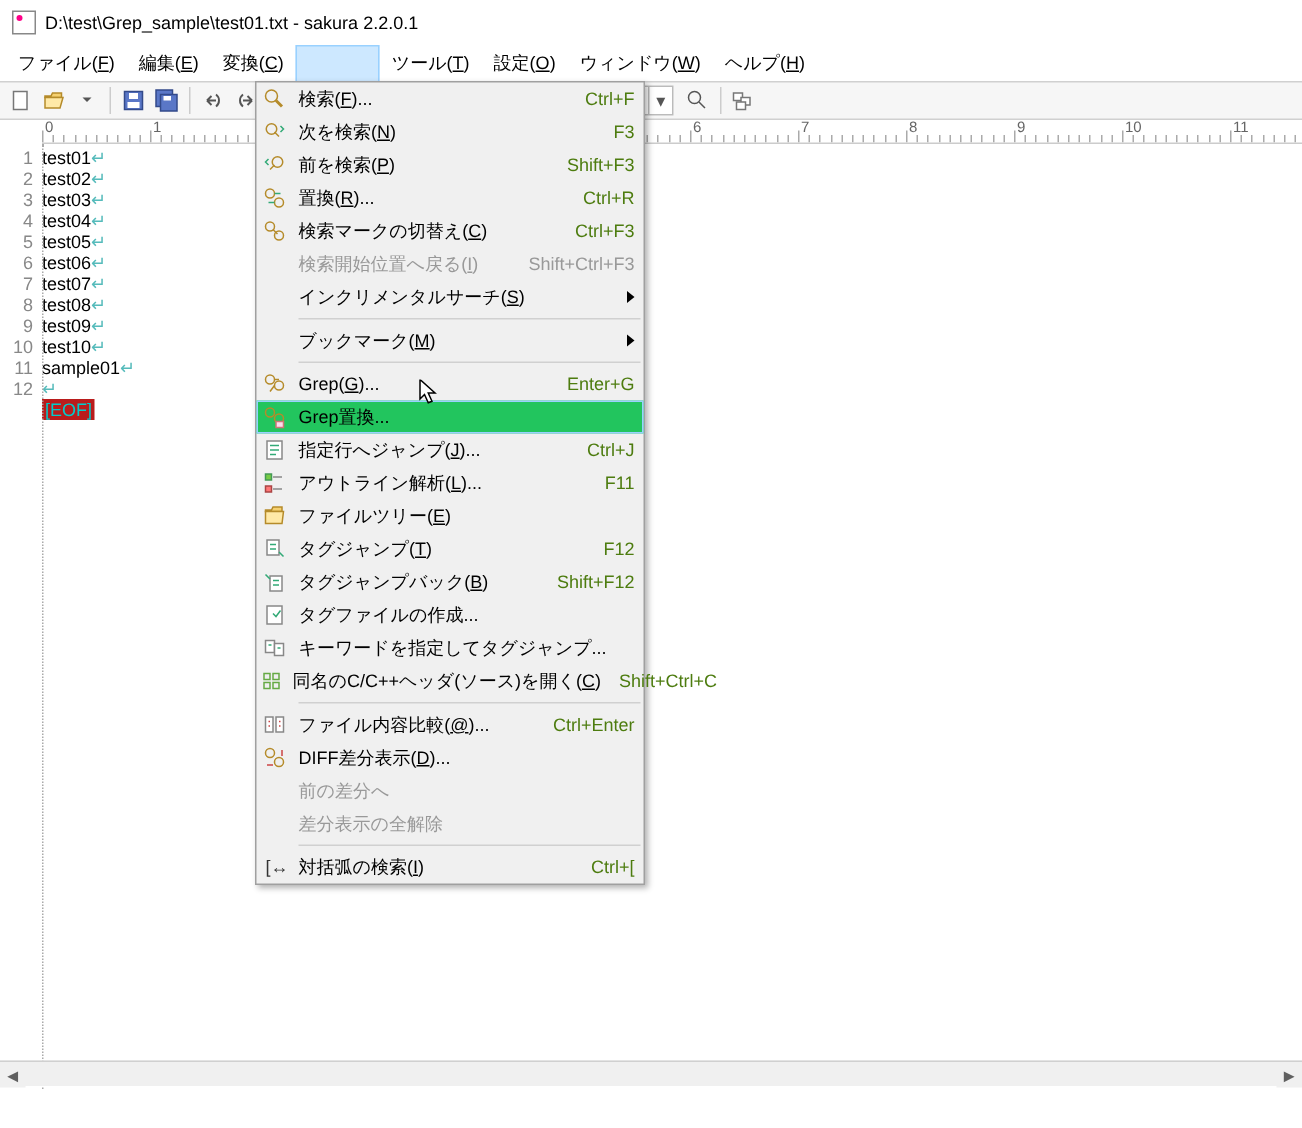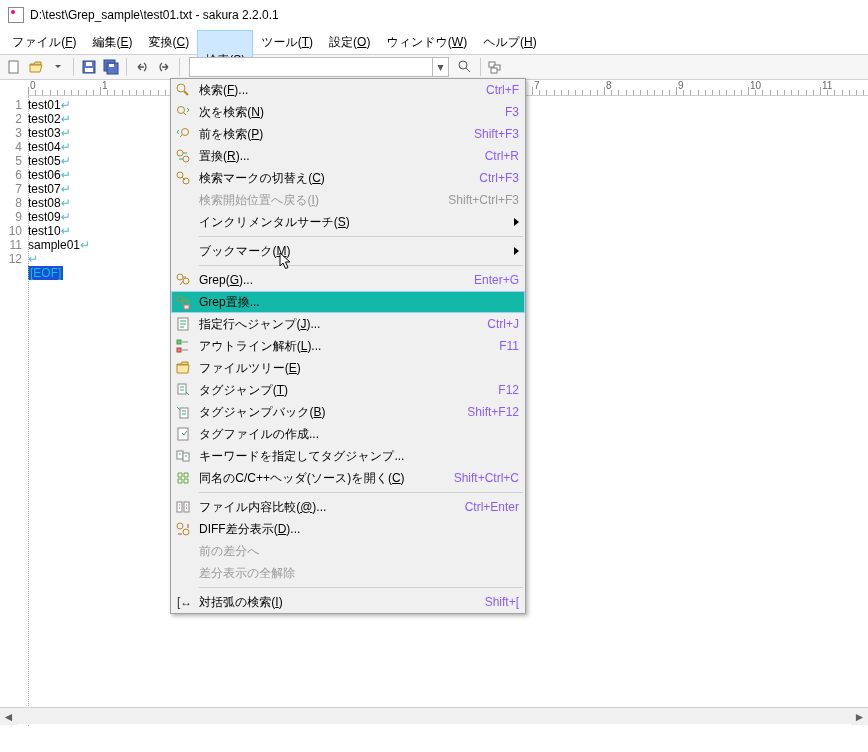--- a/index.html
+++ b/index.html
@@ -24,30 +24,30 @@
 .ruler { height: 16px; background: #fff; border-bottom: 1px solid #ccc; position: relative; margin-left: 28px; overflow: hidden; }
 .ruler-num { position: absolute; top: 0; font-size: 10px; color: #666; }
 .ruler-tick { position: absolute; top: 10px; width: 1px; height: 5px; background: #aaa; }
 
 .editor-area { display: flex; height: 630px; background: #fff; position: relative; }
 .gutter { width: 28px; text-align: right; padding-right: 6px; color: #888; line-height: 14px; font-family: "MS Gothic", Consolas, monospace; font-size: 12px; padding-top: 2px;}
 .text-area { flex: 1; position: relative; font-family: "MS Gothic", Consolas, monospace; font-size: 12px; line-height: 14px; padding-top: 2px;}
 .line span.text { color: #000; }
 .cr { color: #5bb; }
 .vert-line { position: absolute; left: 0; top: 0; bottom: 0; border-left: 1px dotted #aaa; }
-.eof { color: #0cc; background: #1d4ed8; padding: 0 2px; }
-
-.menu-popup { position: absolute; top: 54px; left: 170px; width: 356px; background: #f0f0f0; border: 1px solid #a0a0a0; box-shadow: 2px 2px 4px rgba(0,0,0,0.3); z-index: 100; margin-top: 24px; }
+.eof { color: #0cc; background: #b91c1c; padding: 0 2px; }
+
+.menu-popup { position: absolute; top: 54px; left: 170px; width: 260px; background: #f0f0f0; border: 1px solid #a0a0a0; box-shadow: 2px 2px 4px rgba(0,0,0,0.3); z-index: 100; }
 .menu-row { display: flex; align-items: center; height: 22px; padding: 0 6px 0 2px; position: relative; cursor: default; }
 .menu-row .icon { width: 20px; height: 20px; display: flex; align-items: center; justify-content: center; margin-right: 6px; font-size: 11px; }
 .menu-row .label { flex: 1; white-space: nowrap; }
-.menu-row .accel { color: #8b5cf6; margin-left: 12px; }
+.menu-row .accel { color: #4d7c0f; margin-left: 12px; }
 .menu-row .sub-arrow { width: 0; height: 0; border-top: 4px solid transparent; border-bottom: 4px solid transparent; border-left: 5px solid #000; margin-left: 6px; }
 .menu-row.disabled .label, .menu-row.disabled .icon, .menu-row.disabled .accel { color: #999; }
-.menu-row.highlight { background: #14b8a6; border: 1px solid #99d1ff; padding: 0 5px 0 1px; }
+.menu-row.highlight { background: #22c55e; border: 1px solid #99d1ff; padding: 0 5px 0 1px; }
 .menu-sep { height: 1px; background: #d0d0d0; margin: 3px 2px 3px 28px; }
 
 .scrollbar-h { position: absolute; left: 0; right: 0; bottom: 28px; height: 17px; background: #f0f0f0; border-top: 1px solid #d0d0d0; display: flex; }
 .sb-btn { width: 17px; height: 17px; background: #f0f0f0; display: flex; align-items: center; justify-content: center; color: #606060; }
 
 .cursor-img { position: absolute; width: 14px; height: 18px; pointer-events: none; z-index: 200; }
 
 svg { display: block; }
 </style>
 </head>
@@ -499,21 +499,21 @@
       <span class="label">差分表示の全解除</span>
     </div>
     <div class="menu-sep"></div>
     <div class="menu-row">
       <span class="icon">
         <svg width="16" height="16">
           <text x="2" y="12" font-size="11" font-family="monospace" fill="#333">[↔]</text>
         </svg>
       </span>
       <span class="label">対括弧の検索(<span class="mnemonic">I</span>)</span>
-      <span class="accel">Shift+[</span>
+      <span class="accel">Ctrl+[</span>
     </div>
   </div>
 
 <div class="scrollbar-h">
   <div class="sb-btn">◄</div>
   <div style="flex:1"></div>
   <div class="sb-btn">►</div>
 </div>
 
 <svg class="cursor-img" id="cursor" viewBox="0 0 12 18" style="left: 279px; top: 253px;">

